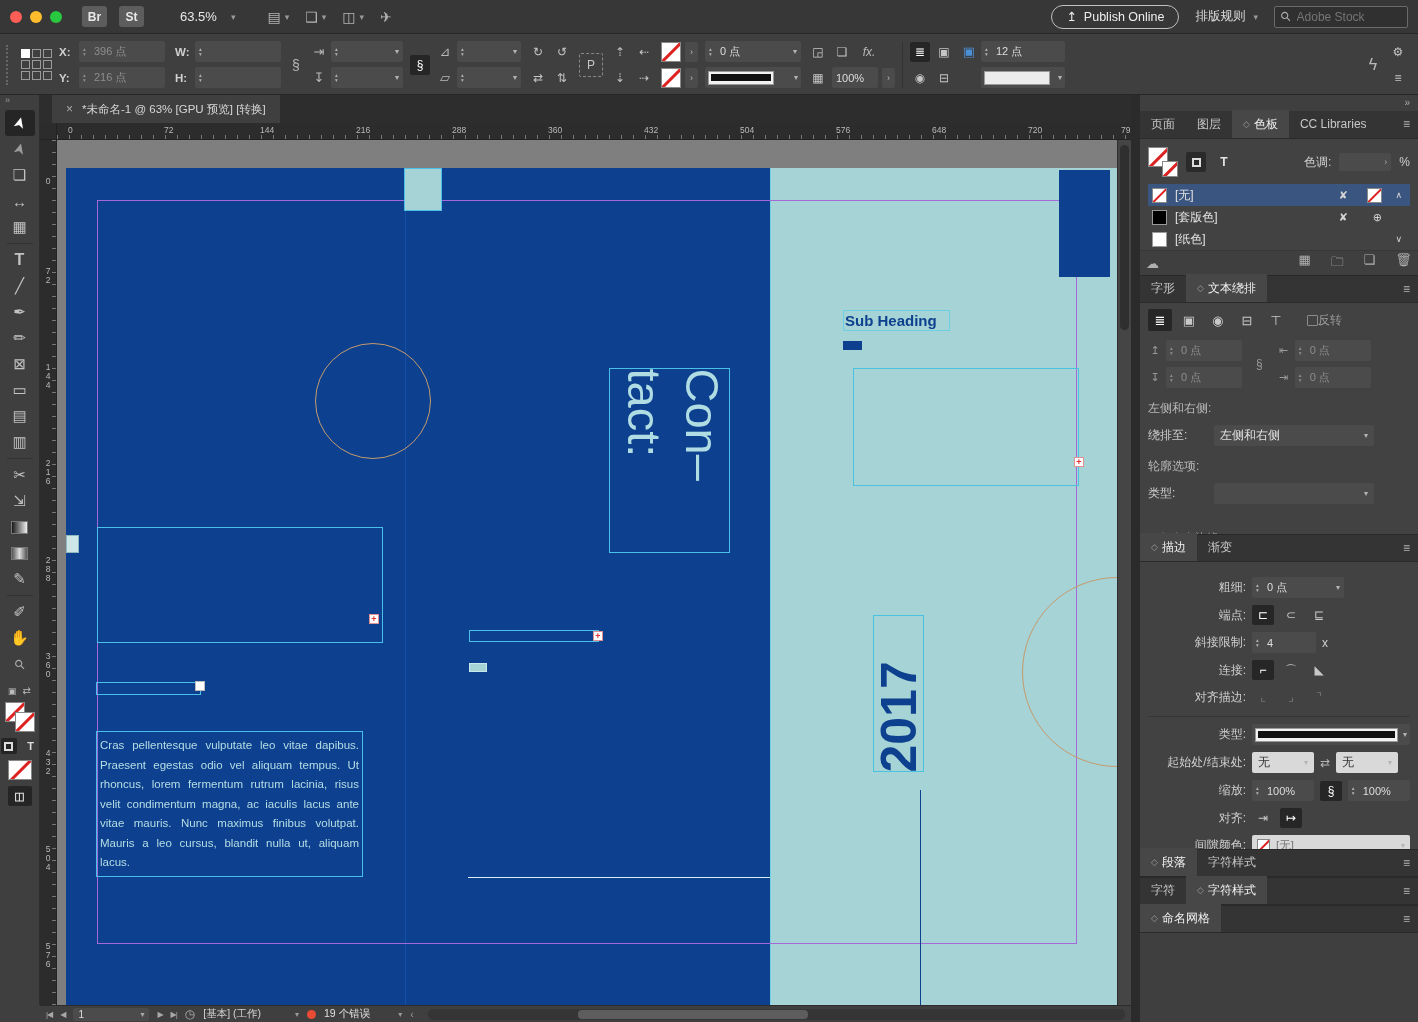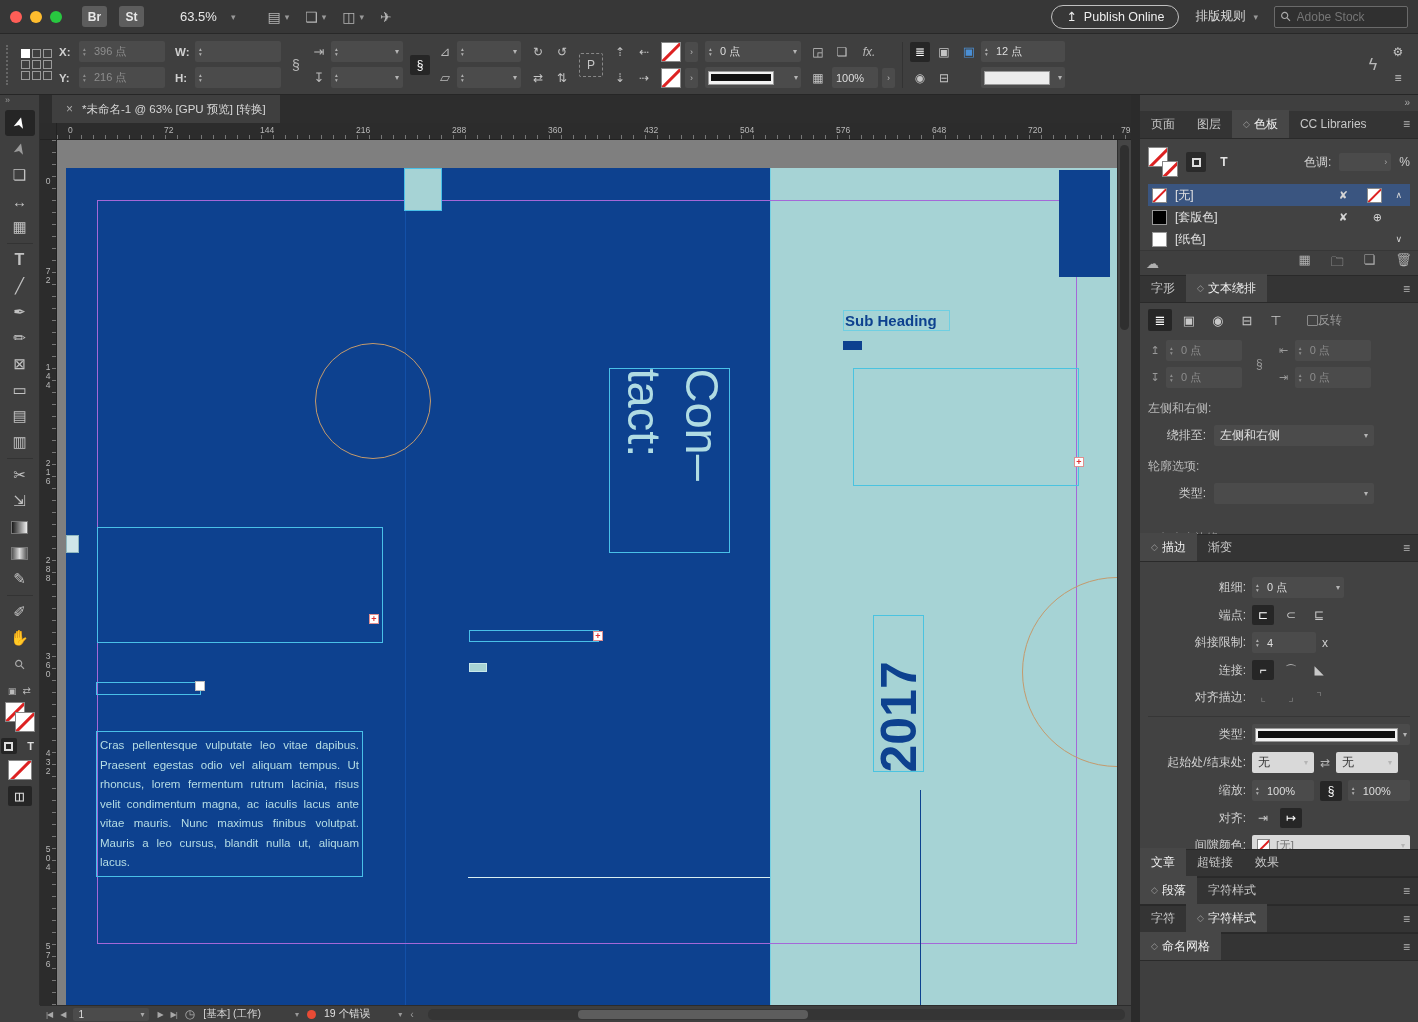--- a/index.html
+++ b/index.html
@@ -185,21 +185,21 @@
   color:#c8c8c8; font-size:13px; border-radius:2px; }
 .wrapbtn.active { background:#262626; color:#fff; }
 .chkrow { display:flex; align-items:center; font-size:12px; color:#9a9a9a; }
 .chk { width:11px; height:11px; border:1px solid #8a8a8a; border-radius:1px; background:transparent; }
 .offgrid { display:flex; align-items:center; gap:6px; margin-top:9px; }
 .offcol { display:flex; flex-direction:column; gap:6px; }
 .offrow { display:flex; align-items:center; gap:4px; }
 .offico { color:#9a9a9a; font-size:11px; width:14px; text-align:center; }
 .plabel { font-size:12px; color:#b9b9b9; margin-top:12px; }
 .prow { display:flex; align-items:center; gap:8px; margin-top:8px; }
-.prow .rl { width:58px; text-align:right; font-size:12px; color:#cfcfcf; }
+.prow .rl { width:58px; text-align:left; font-size:12px; color:#cfcfcf; }
 .pdd { display:flex; align-items:center; background:#4b4b4b; border-radius:2px; height:21px; padding:0 6px;
   font-size:12px; color:#e0e0e0; }
 .pdd.lite { background:#d9d9d9; color:#333; }
 .strokerow { display:flex; align-items:center; gap:6px; margin-top:7px; }
 .strokerow .lbl { width:98px; text-align:right; font-size:12px; color:#cfcfcf; flex:0 0 auto; }
 .sbtn { width:22px; height:20px; display:flex; align-items:center; justify-content:center;
   color:#c8c8c8; font-size:12px; border-radius:2px; }
 .sbtn.active { background:#262626; color:#fff; }
 .sbtn.dim { color:#777; }
 .pdiv { height:1px; background:#363636; margin:9px 0 2px; }
@@ -843,25 +843,20 @@
           <span class="fld" style="width:66px;justify-content:space-between">
             <span>100%</span>
             <span style="font-size:9px;color:#aaa">›</span>
           </span>
         </div>
       </div>
     </div>
 
     <div class="stack-tabs">
       <div class="ptabs">
-        <span class="ptab active">文章</span>
-        <span class="ptab">超链接</span>
-        <span class="ptab">效果</span>
-      </div>
-      <div class="ptabs">
         <span class="ptab active">
           <span class="dia">◇</span>
           <span>段落</span>
         </span>
         <span class="ptab">字符样式</span>
         <span class="menu">≡</span>
       </div>
       <div class="ptabs">
         <span class="ptab">字符</span>
         <span class="ptab active">

